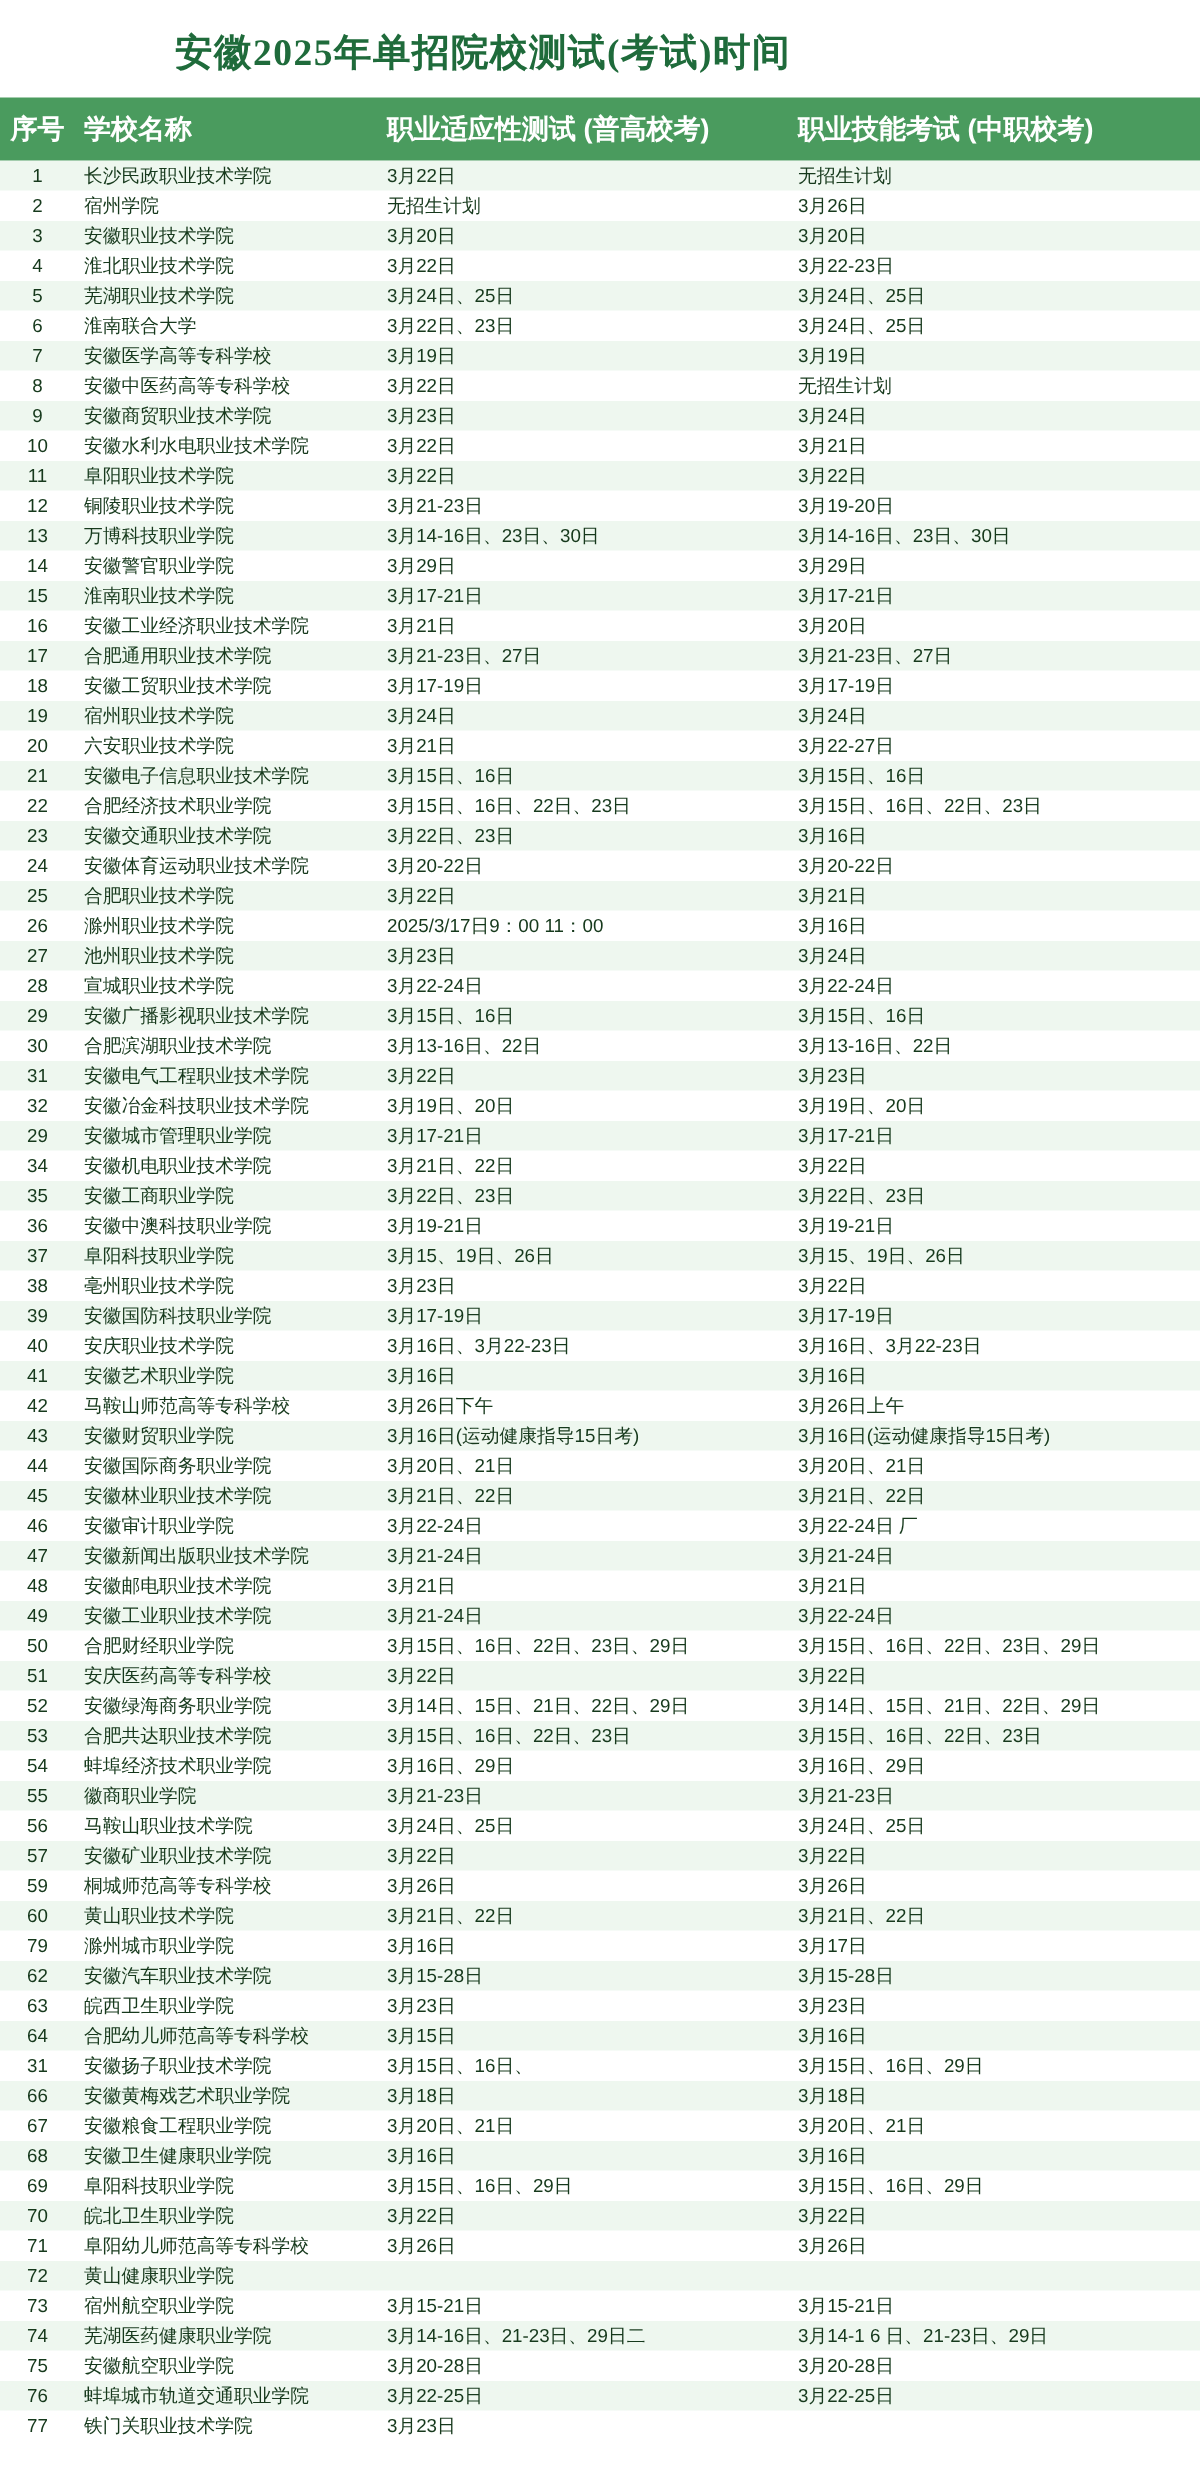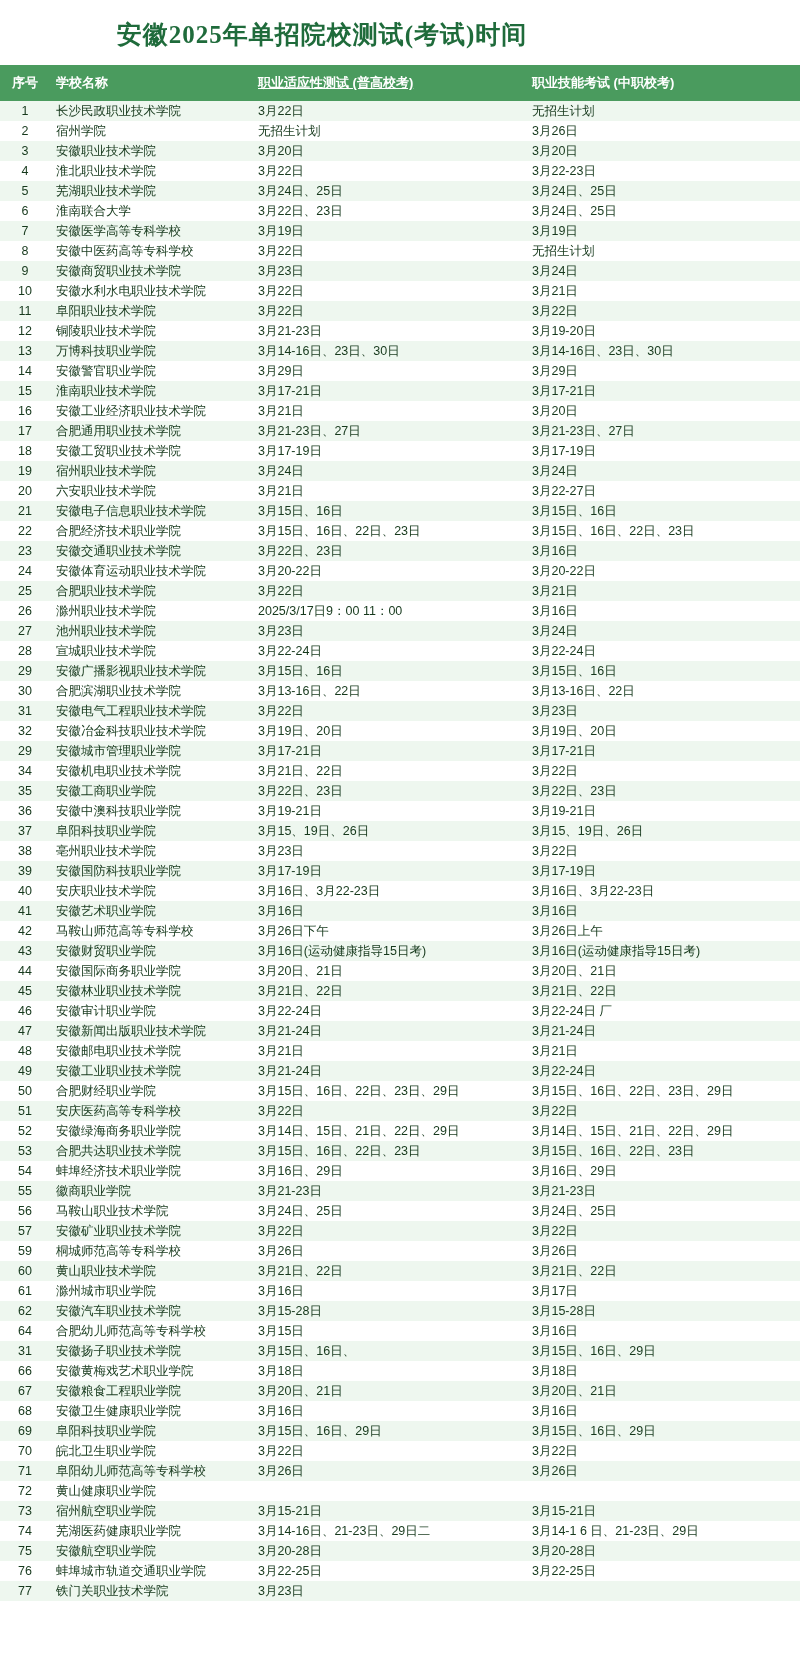--- a/index.html
+++ b/index.html
@@ -29,33 +29,33 @@
   }
   table.sched {
     border-collapse: collapse;
     width: 760px;
     margin: 0 auto;
     table-layout: fixed;
   }
   table.sched thead th {
     background: #4a9b5e;
     color: #ffffff;
-    font-size: 13px;
+    font-size: 18px;
     font-weight: bold;
     padding: 9px 6px;
     text-align: left;
     border: none;
     margin-top: 12px;
   }
   table.sched thead th.c-idx {
     text-align: center;
     width: 38px;
   }
   table.sched thead th.c-school { width: 190px; }
-  table.sched thead th.c-a { width: 262px; text-decoration: underline; }
+  table.sched thead th.c-a { width: 262px; }
   table.sched thead th.c-b { width: 262px; }
   table.sched tbody td {
     font-size: 12.5px;
     padding: 2px 6px;
     border: none;
     white-space: nowrap;
     overflow: hidden;
     text-overflow: ellipsis;
     line-height: 16px;
     color: #16391c;
@@ -431,30 +431,36 @@
           <td>3月26日</td>
           <td>3月26日</td>
         </tr>
         <tr>
           <td class="idx">60</td>
           <td>黄山职业技术学院</td>
           <td>3月21日、22日</td>
           <td>3月21日、22日</td>
         </tr>
         <tr>
-          <td class="idx">61</td>
+          <td class="idx">79</td>
           <td>滁州城市职业学院</td>
           <td>3月16日</td>
           <td>3月17日</td>
         </tr>
         <tr>
           <td class="idx">62</td>
           <td>安徽汽车职业技术学院</td>
           <td>3月15-28日</td>
           <td>3月15-28日</td>
+        </tr>
+        <tr>
+          <td class="idx">63</td>
+          <td>皖西卫生职业学院</td>
+          <td>3月23日</td>
+          <td>3月23日</td>
         </tr>
         <tr>
           <td class="idx">64</td>
           <td>合肥幼儿师范高等专科学校</td>
           <td>3月15日</td>
           <td>3月16日</td>
         </tr>
         <tr>
           <td class="idx">31</td>
           <td>安徽扬子职业技术学院</td>

